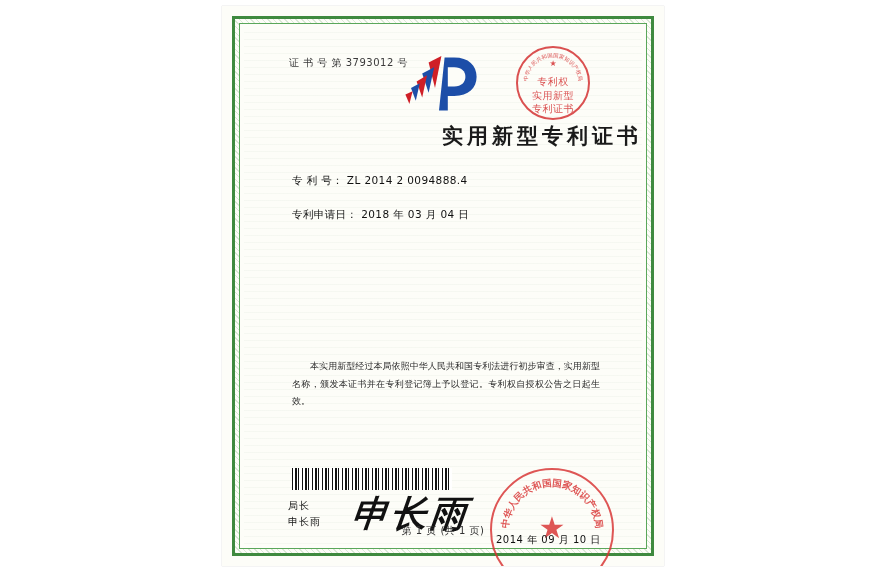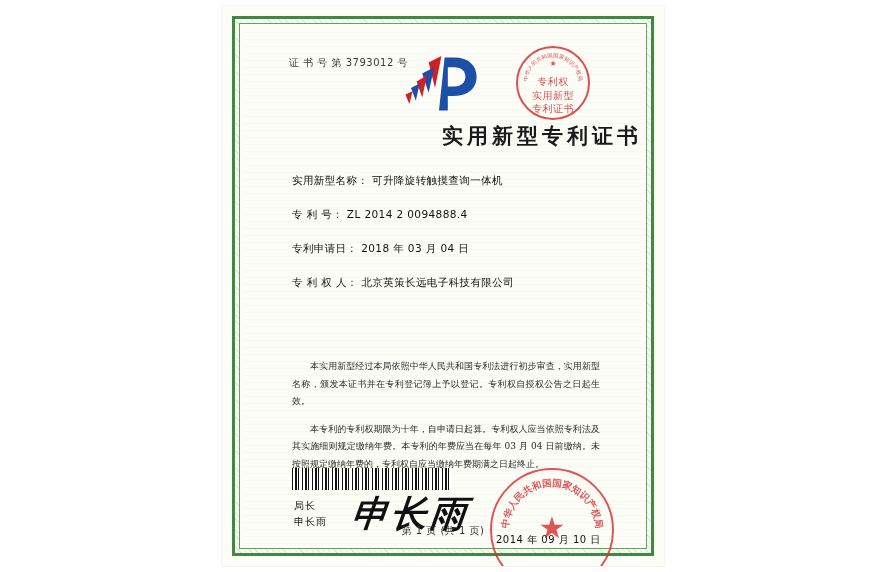--- a/index.html
+++ b/index.html
@@ -209,21 +209,21 @@
         #fff 1px, #fff 3px,
         #111 3px, #111 5px,
         #fff 5px, #fff 6px,
         #111 6px, #111 7px,
         #fff 7px, #fff 10px);
   }
 
   
   .sig-block {
     position: absolute;
-    left: 50px;
+    left: 44px;
     top: 470px;
     font-size: 10px;
     color: #111;
     line-height: 1.55;
     letter-spacing: 1px;
   }
   .sig-script {
     position: absolute;
     left: 108px;
     top: 462px;
@@ -331,40 +331,31 @@
         <path d="M49 16 L42 48 L34 24 Z" fill="#1d4ea8"></path>
         <path d="M40 26 L34 54 L27 34 Z" fill="#cf1f27"></path>
         <path d="M31 36 L26 58 L20 42 Z" fill="#1d4ea8"></path>
         <path d="M22 46 L18 62 L13 50 Z" fill="#cf1f27"></path>
       </svg>
 
       <div class="title">实用新型专利证书</div>
 
       <div class="fields">
         <div class="field-row">
-          <span class="field-label">实用新型名称：</span>
-          <span class="field-value">可升降旋转触摸查询一体机</span>
-        </div>
-        <div class="field-row">
           <span class="field-label">专 利 号：</span>
           <span class="field-value">ZL 2014 2 0094888.4</span>
         </div>
         <div class="field-row">
           <span class="field-label">专利申请日：</span>
           <span class="field-value">2018 年 03 月 04 日</span>
         </div>
-        <div class="field-row">
-          <span class="field-label">专 利 权 人：</span>
-          <span class="field-value">北京英策长远电子科技有限公司</span>
-        </div>
       </div>
 
       <div class="body-text">
         <p>本实用新型经过本局依照中华人民共和国专利法进行初步审查，实用新型名称，颁发本证书并在专利登记簿上予以登记。专利权自授权公告之日起生效。</p>
-        <p>本专利的专利权期限为十年，自申请日起算。专利权人应当依照专利法及其实施细则规定缴纳年费。本专利的年费应当在每年 03 月 04 日前缴纳。未按照规定缴纳年费的，专利权自应当缴纳年费期满之日起终止。</p>
       </div>
 
       <div class="barcode"></div>
 
       <div class="sig-block">
         <div>局长</div>
         <div>申长雨</div>
       </div>
       <div class="sig-script">申长雨</div>
 

